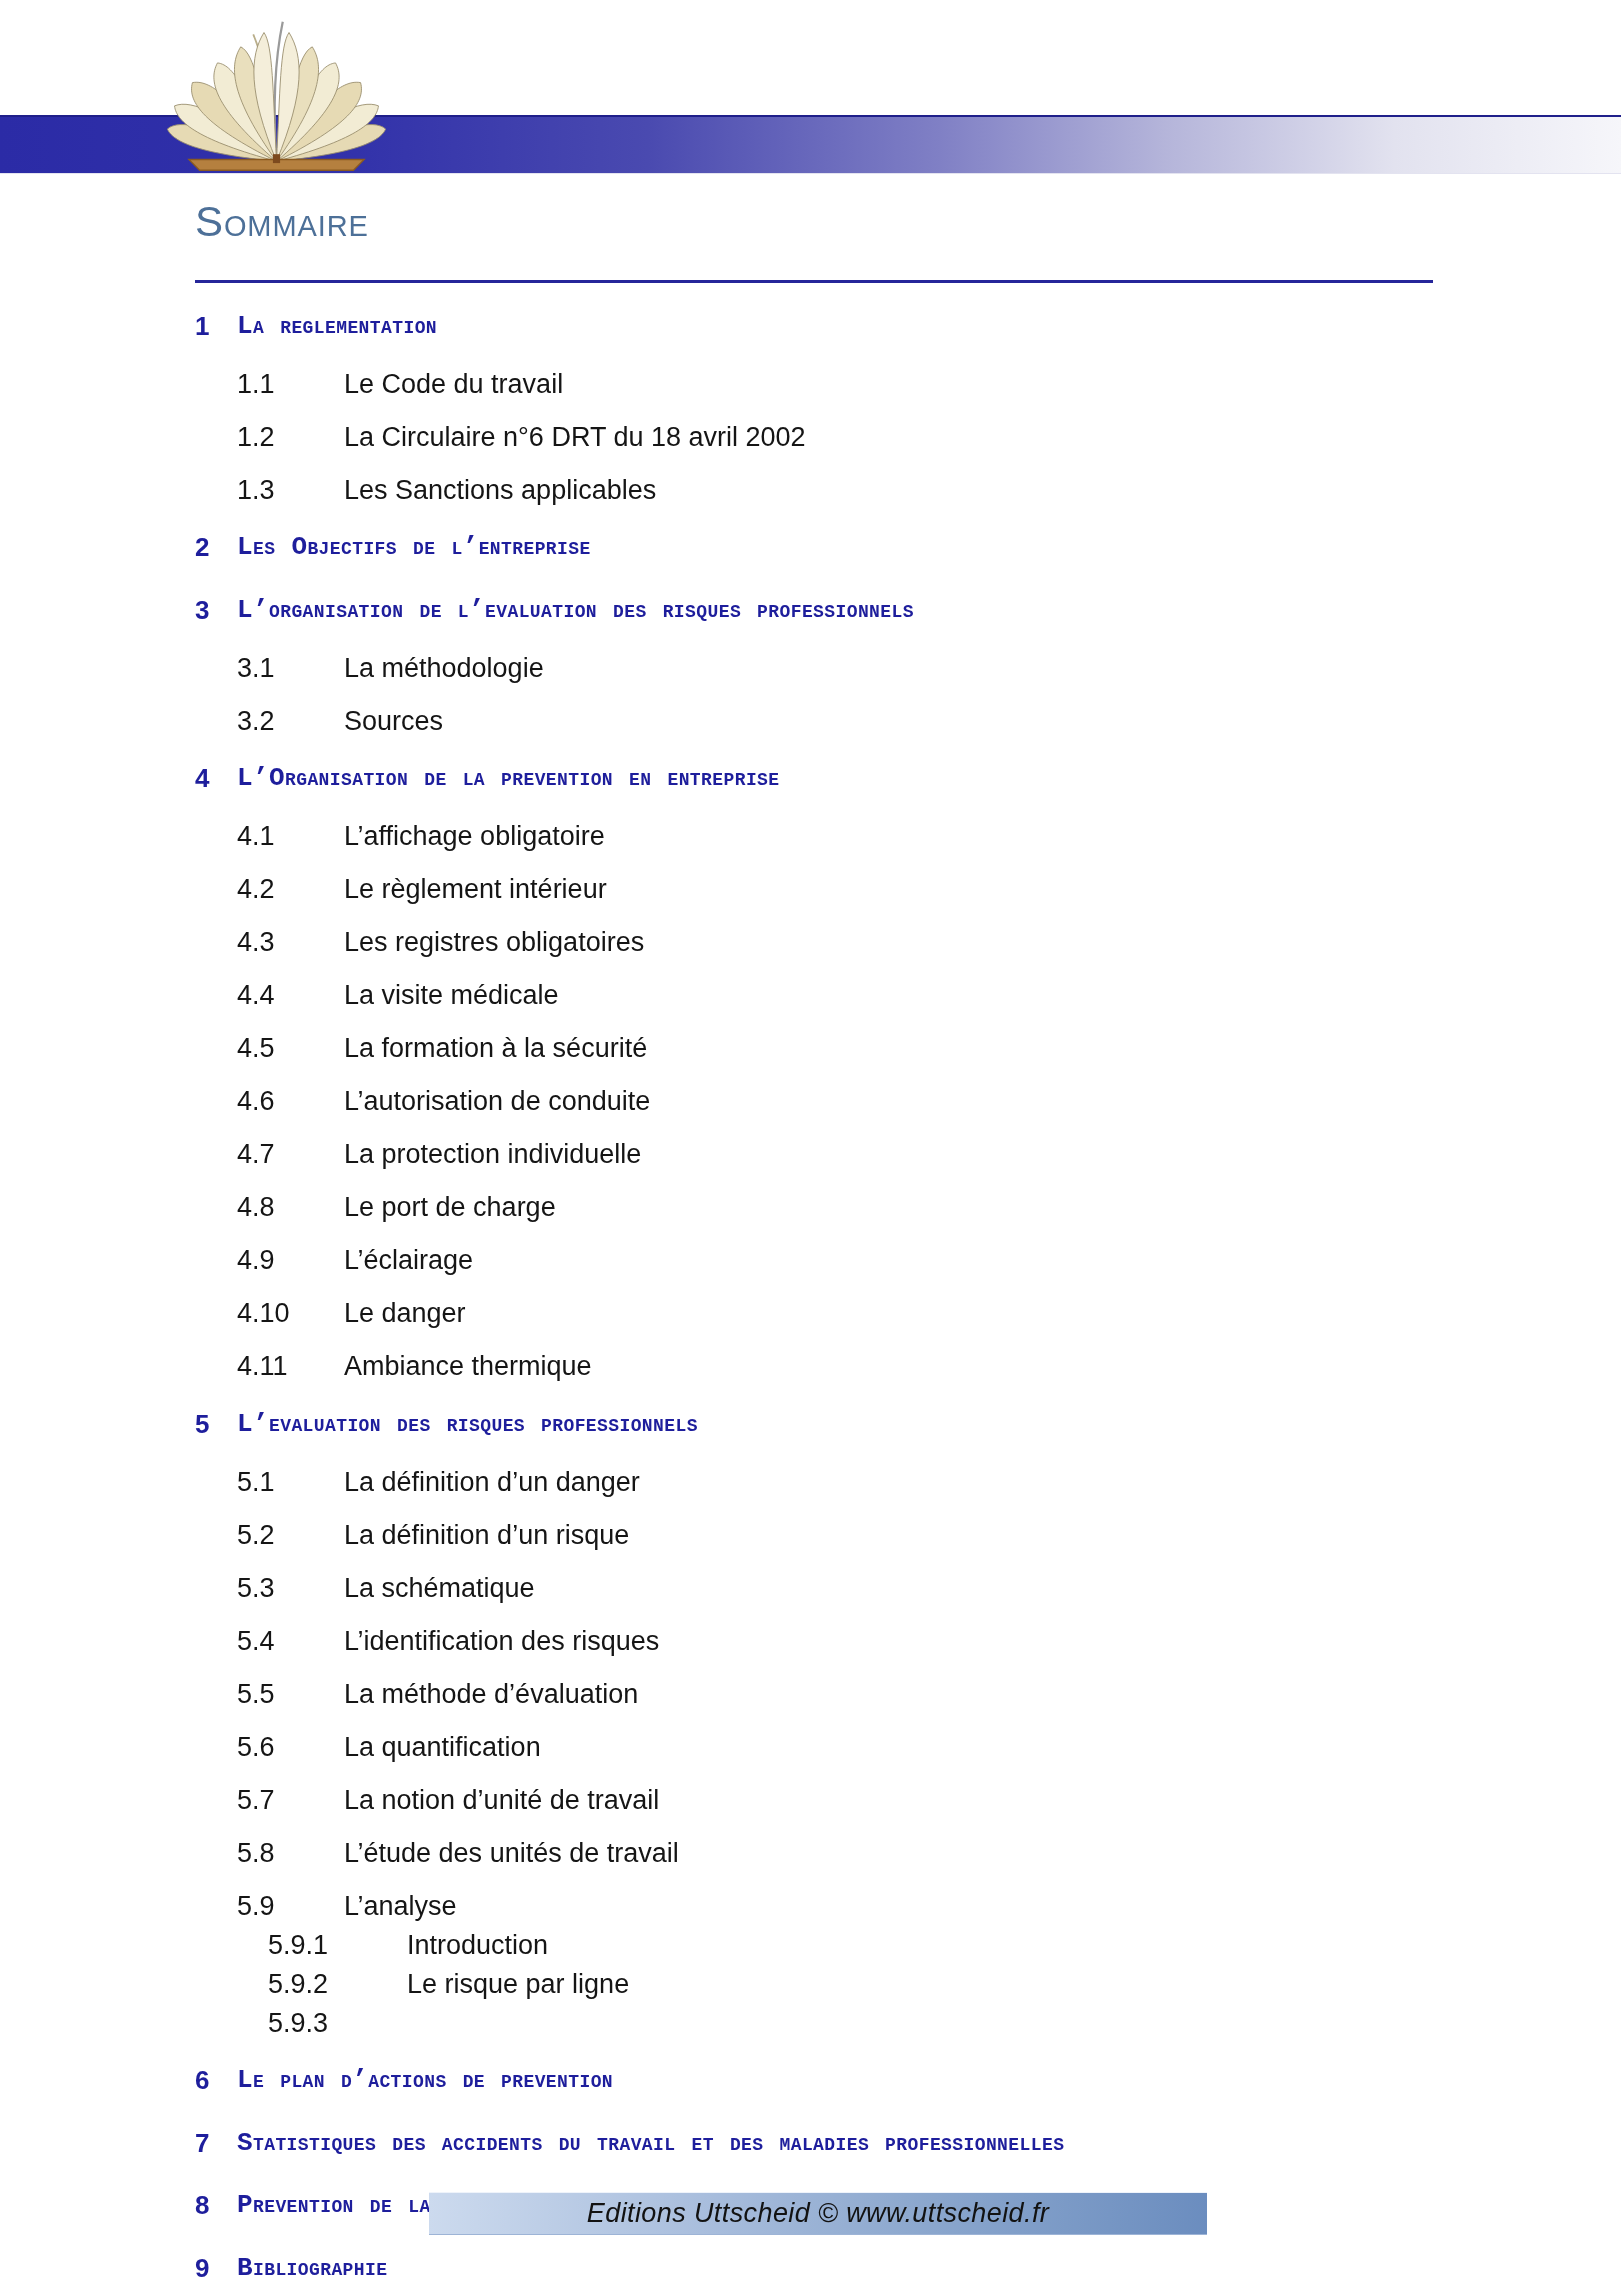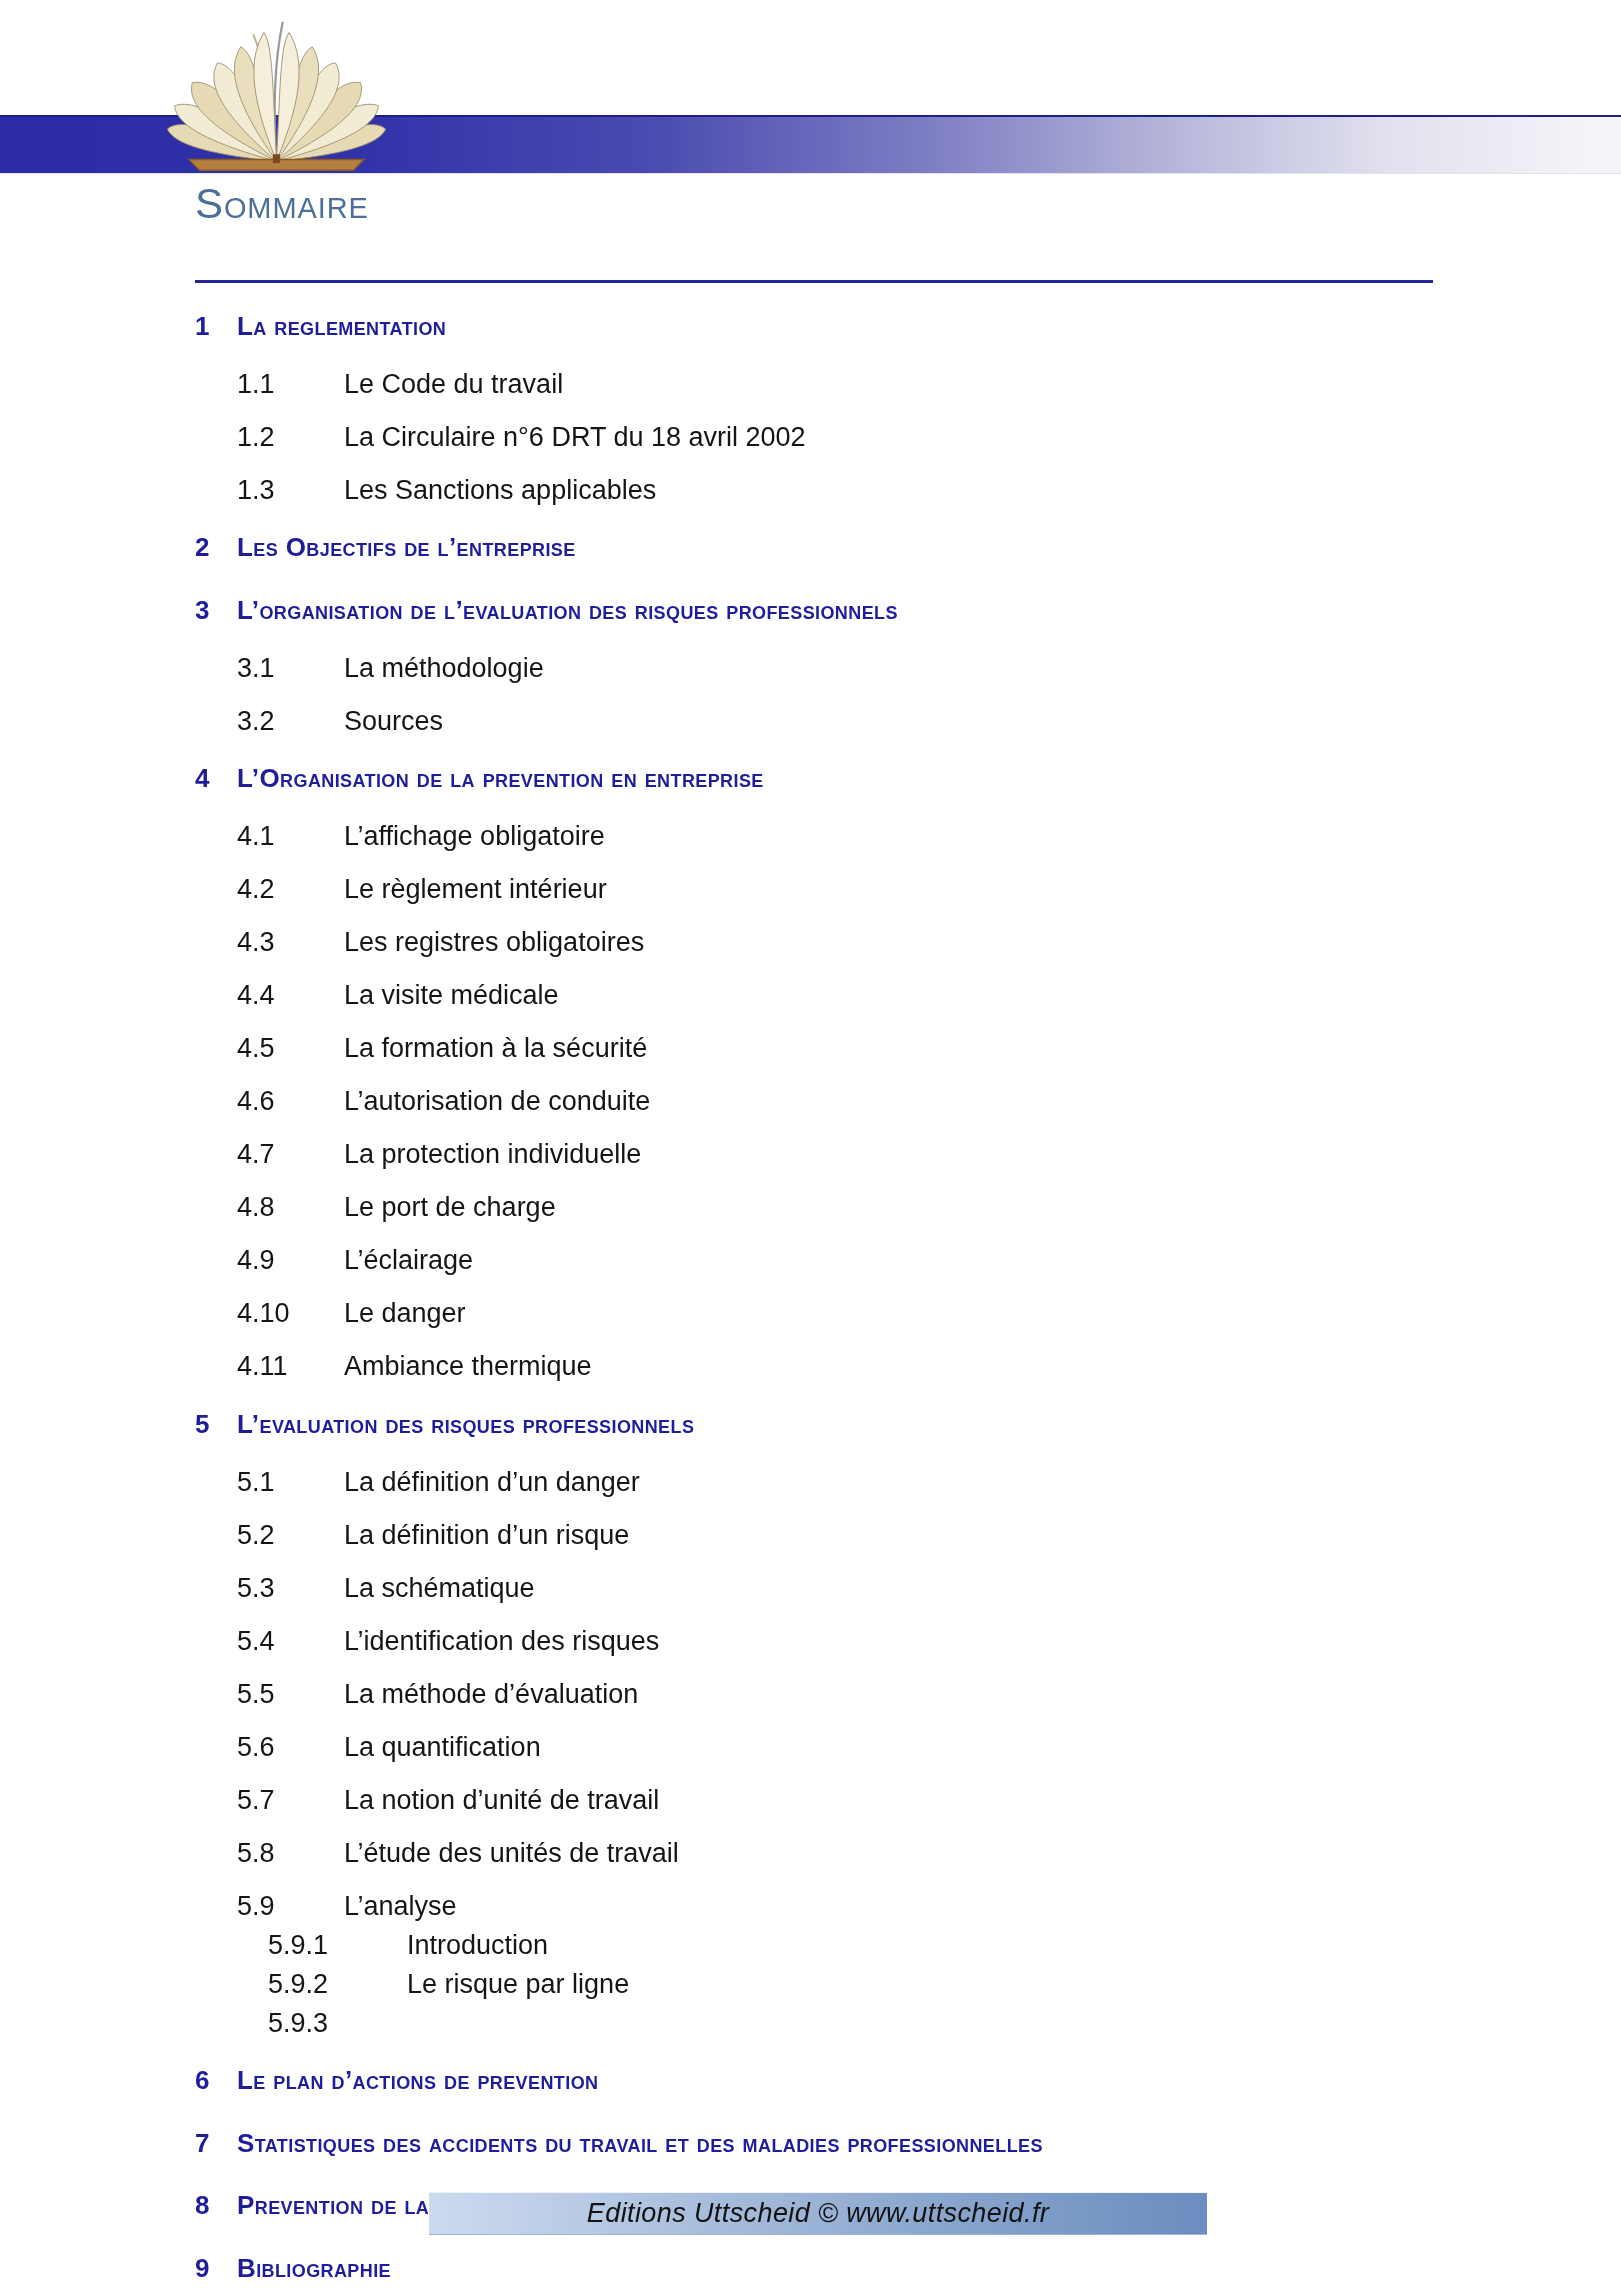--- a/index.html
+++ b/index.html
@@ -9,34 +9,34 @@
   }
   
   .band{
     position:absolute;left:0;top:115px;width:1621px;height:56px;
     background:linear-gradient(90deg,#2b2ba6 0%,#3232aa 22%,#4a4ab0 40%,#8080c5 58%,#b5b5da 72%,#e2e2ef 86%,#f6f6fa 100%);
     border-top:2.7px solid #1f1f8a;border-bottom:1.8px solid #e3e3f0;
   }
   .book{position:absolute;left:142px;top:19.7px;width:269px;height:161px;}
   
   .sommaire{
-    position:absolute;left:195px;top:177px;
+    position:absolute;left:195px;top:195px;
     font-size:42px;line-height:54px;color:#4d7098;
     font-variant:small-caps;letter-spacing:0.9px;font-weight:400;
   }
   .rule{position:absolute;left:195px;top:280px;width:1238px;height:2.7px;background:#26269a;}
   
   .toc{position:absolute;left:195px;top:288px;width:1361px;color:#151515;}
   .toc-heading{
     display:flex;align-items:flex-start;
     color:#1e1e9c;font-weight:bold;font-size:26px;line-height:50px;
     font-variant:small-caps;letter-spacing:0.4px;margin:12.5px 0 1.8px 0;
   }
   .h-num{width:42px;flex:none;font-variant:normal;}
-  .h-title{max-width:878px;}
+  .h-title{max-width:878px;font-family:Liberation Mono, monospace;}
   .toc-sub{display:flex;margin-left:42px;font-size:27px;line-height:39px;margin-top:14px;}
   .s-num{width:107px;flex:none;}
   .toc-subsub{display:flex;margin-left:73px;font-size:27px;line-height:39px;}
   .ss-num{width:139px;flex:none;}
   
   .footer-bar{
     position:absolute;left:429px;top:2192px;width:778px;height:41px;
     background:linear-gradient(90deg,#ccdaee 0%,#a9bedd 35%,#8aa6cd 65%,#6b8dbf 100%);
     border-top:1.8px solid #eef3fa;border-bottom:0.9px solid #9db4d6;
     display:flex;align-items:center;justify-content:center;text-align:center;

